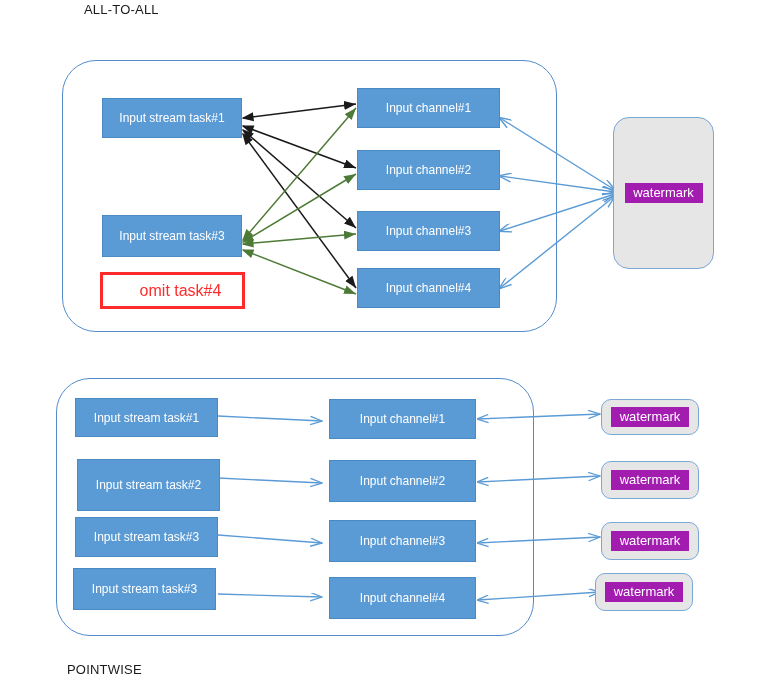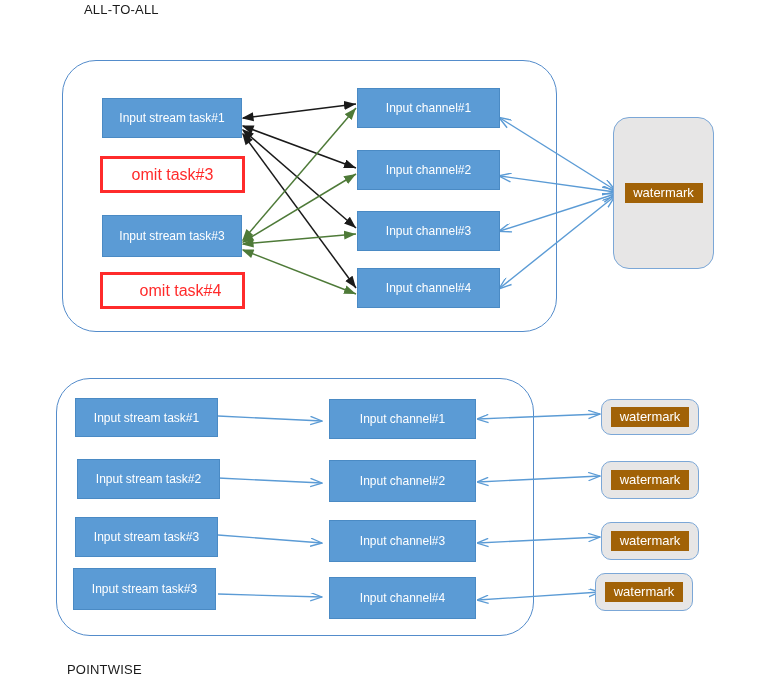--- a/index.html
+++ b/index.html
@@ -76,21 +76,21 @@
     background: #E7E6E6;
     border: 1.6px solid #7BA7D7;
     border-radius: 10px;
     box-sizing: border-box;
     display: flex;
     align-items: center;
     justify-content: center;
     overflow: hidden;
   }
   .wm-text {
-    background: #a16207;
+    background: #a21caf;
     color: #ffffff;
     font-size: 13px;
     line-height: 18px;
     padding: 1px 0px;
     white-space: nowrap;
     display: block;
   }
   .wm-clip {
     overflow: hidden;
     width: 78px;
@@ -171,23 +171,20 @@
       <line x1="478" y1="482" x2="600" y2="476" marker-end="url(#ah-blue)" marker-start="url(#ah-blue-s)"></line>
       <line x1="478" y1="543" x2="600" y2="537" marker-end="url(#ah-blue)" marker-start="url(#ah-blue-s)"></line>
       <line x1="478" y1="600" x2="600" y2="592" marker-end="url(#ah-blue)" marker-start="url(#ah-blue-s)"></line>
     </g>
   </svg>
 
   <div class="blue-box" style="left:102px; top:98px; width:140px; height:40px;">
     <span>Input stream task#1</span>
   </div>
 
-  <div class="omit-box" style="left:100px; top:156px; width:145px; height:37px;">
-    <span>omit task#3</span>
-  </div>
 
   <div class="blue-box" style="left:102px; top:215px; width:140px; height:42px;">
     <span>Input stream task#3</span>
   </div>
 
   <div class="omit-box" style="left:100px; top:272px; width:145px; height:37px;padding-left:16px;">
     <span>omit task#4</span>
   </div>
 
   <div class="blue-box" style="left:357px; top:88px; width:143px; height:40px;">
@@ -205,21 +202,21 @@
 
   <div class="wm-big" style="left:613px; top:117px; width:101px; height:152px;">
     <div class="wm-clip">
       <span class="wm-text">watermark</span>
     </div>
   </div>
 
   <div class="blue-box" style="left:75px; top:398px; width:143px; height:39px;">
     <span>Input stream task#1</span>
   </div>
-  <div class="blue-box" style="left:77px; top:459px; width:143px; height:40px;">
+  <div class="blue-box" style="left:77px; top:459px; width:143px; height:52px;">
     <span>Input stream task#2</span>
   </div>
   <div class="blue-box" style="left:75px; top:517px; width:143px; height:40px;">
     <span>Input stream task#3</span>
   </div>
   <div class="blue-box" style="left:73px; top:568px; width:143px; height:42px;">
     <span>Input stream task#3</span>
   </div>
 
   <div class="blue-box" style="left:329px; top:399px; width:147px; height:40px;">

